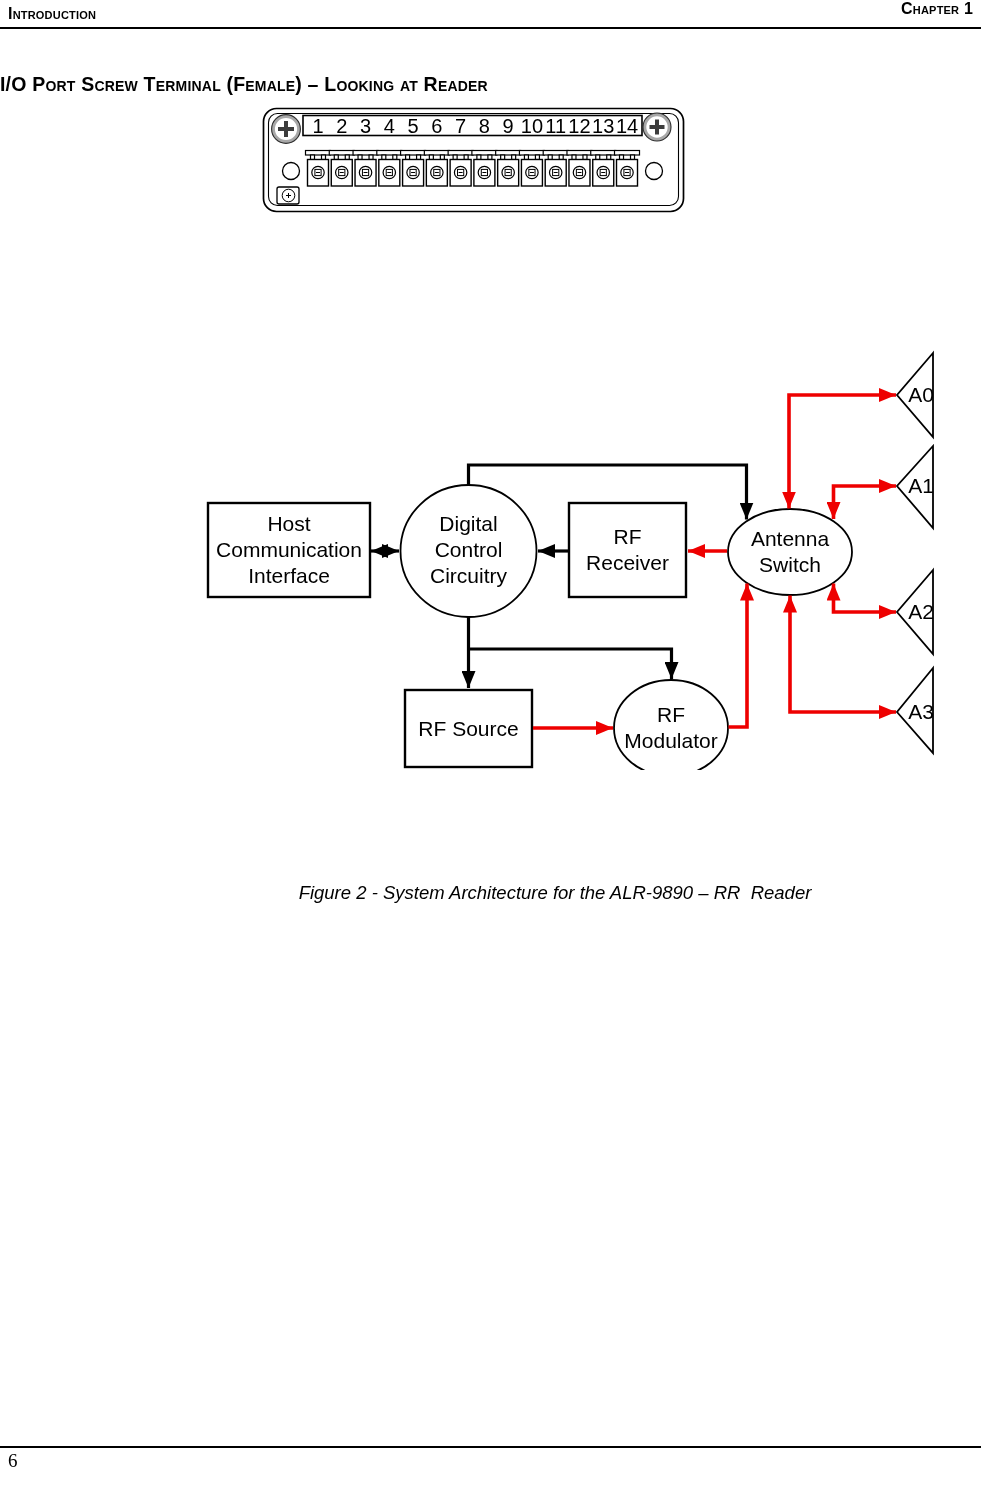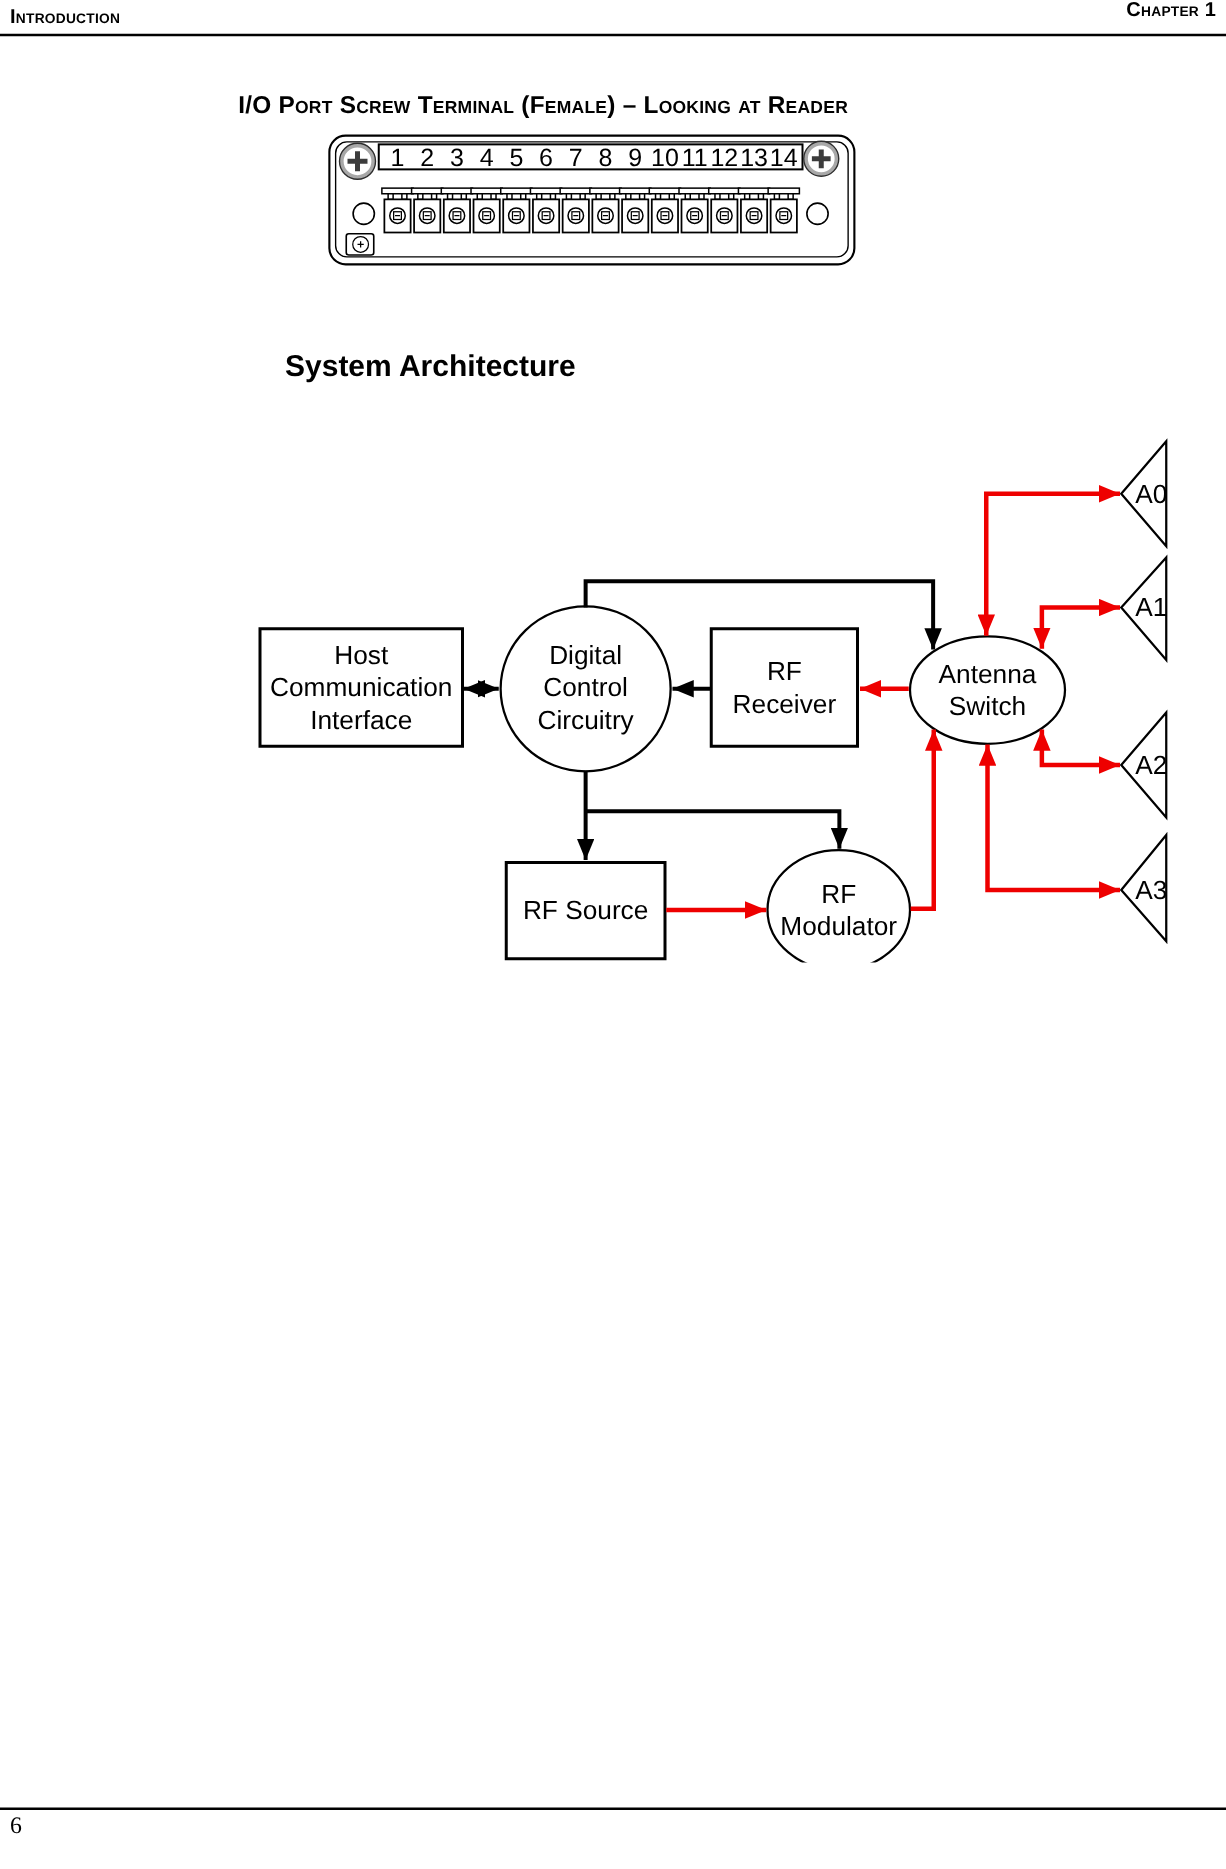--- a/index.html
+++ b/index.html
@@ -11,21 +11,21 @@
   
   .hdr{font-weight:bold; font-variant:small-caps; font-size:16px; letter-spacing:0.2px;}
   .hdr-left{left:8px; top:5px;text-align:center;}
   .hdr-right{right:8px; top:0;}
   .rule{left:0; width:981px; height:2px; background:#000;}
   .hdr-rule{top:27px;}
   .ftr-rule{top:1446px;}
   .page-num{left:8px; top:1450px; font-family:"Liberation Serif", serif; font-size:19px;}
   .ftr-right{right:9px; top:1452px; text-align:right; line-height:21.5px; white-space:pre-wrap;}
   
-  .io-title{left:0; top:73px; width:869px; text-align:center;
+  .io-title{left:0; top:73px; width:869px; text-align:left;
             font-weight:bold; font-variant:small-caps; font-size:19.5px; letter-spacing:0.2px;}
   .section-heading{left:228px; top:280px; font-weight:bold; font-size:24px;}
   .fig-caption{left:230px; top:882px; width:650px; text-align:center;
                font-style:italic; font-size:18.5px; white-space:pre-wrap;}
   
   .term{left:262px; top:107px;}
   .tl{fill:#fff; stroke:#000;}
   .panel-outer{stroke-width:1.7;}
   .panel-inner{fill:none; stroke:#000; stroke-width:1.1;}
   .strip{stroke-width:1.6;}
@@ -199,21 +199,20 @@
         <rect x="352.51" y="43.5" width="25" height="4.5" class="tb"></rect>
         <rect x="357.51" y="48" width="4" height="4.5" class="tb"></rect>
         <rect x="368.51" y="48" width="4" height="4.5" class="tb"></rect>
         <rect x="354.51" y="52.5" width="21" height="26.5" class="tb2"></rect>
         <circle cx="365.01" cy="65.5" r="6.2" class="tb"></circle>
         <rect x="361.90999999999997" y="62.4" width="6.2" height="6.2" class="tb3"></rect>
         <line x1="363.01" y1="65.5" x2="367.01" y2="65.5" class="tb3"></line>
       </g>
   </svg>
 
-  <div class="abs section-heading">System Architecture</div>
 
   <svg class="abs diag" width="760" height="430" viewBox="190 340 760 430">
     <defs>
       <marker id="mbe" markerUnits="userSpaceOnUse" markerWidth="18" markerHeight="14" viewBox="0 0 18 14" refX="17" refY="7" orient="auto">
           <path d="M0,0 L17,7 L0,14 Z" class="mb"></path>
         </marker>
       <marker id="mbs" markerUnits="userSpaceOnUse" markerWidth="18" markerHeight="14" viewBox="0 0 18 14" refX="17" refY="7" orient="auto-start-reverse">
           <path d="M0,0 L17,7 L0,14 Z" class="mb"></path>
         </marker>
       <marker id="mre" markerUnits="userSpaceOnUse" markerWidth="18" markerHeight="14" viewBox="0 0 18 14" refX="17" refY="7" orient="auto">
@@ -268,20 +267,21 @@
 
     <text class="nt" x="671" y="722">RF</text>
     <text class="nt" x="671" y="748">Modulator</text>
 
     <text class="at" x="921" y="402">A0</text>
     <text class="at" x="921" y="493">A1</text>
     <text class="at" x="921" y="619">A2</text>
     <text class="at" x="921" y="719">A3</text>
   </svg>
 
+  <div class="abs fig-caption">Figure 2 - System Architecture for the ALR-9890 – RR  Reader</div>
 
   <div class="abs rule ftr-rule"></div>
   <div class="abs page-num">6</div>
   <div class="abs ftr-right">
     
     
   </div>
 
 </div>
 

